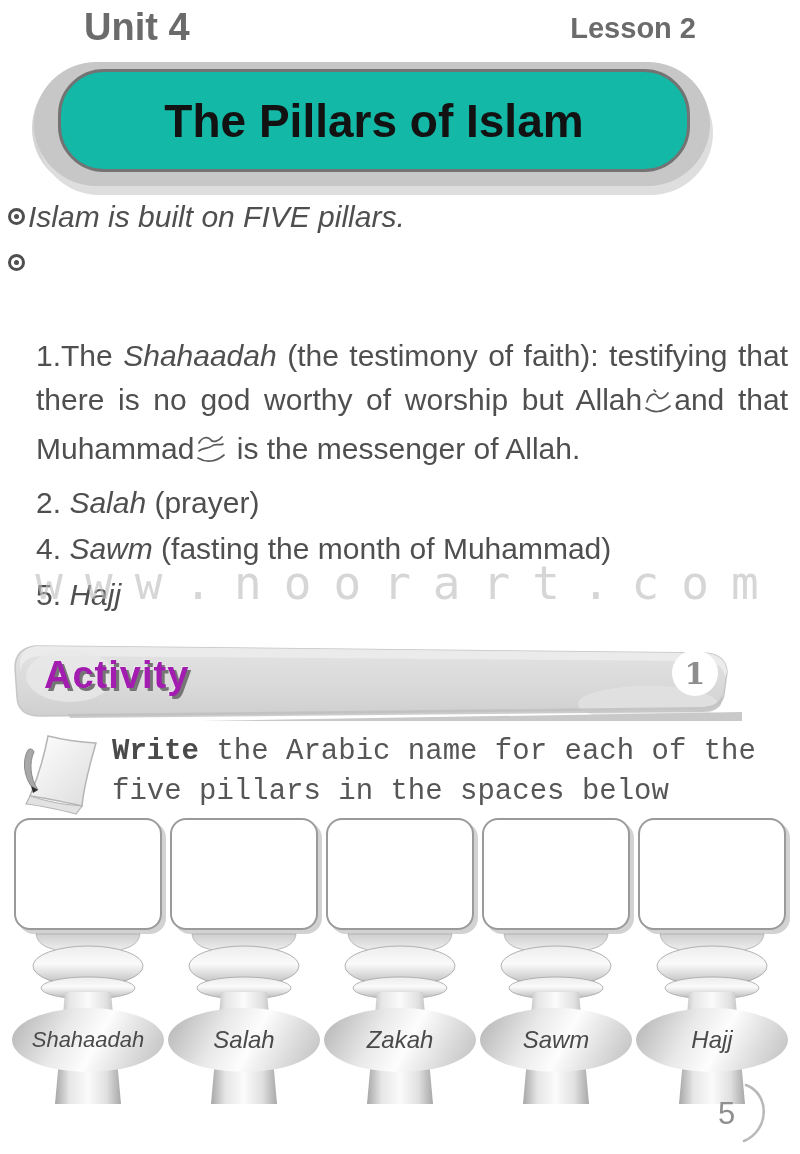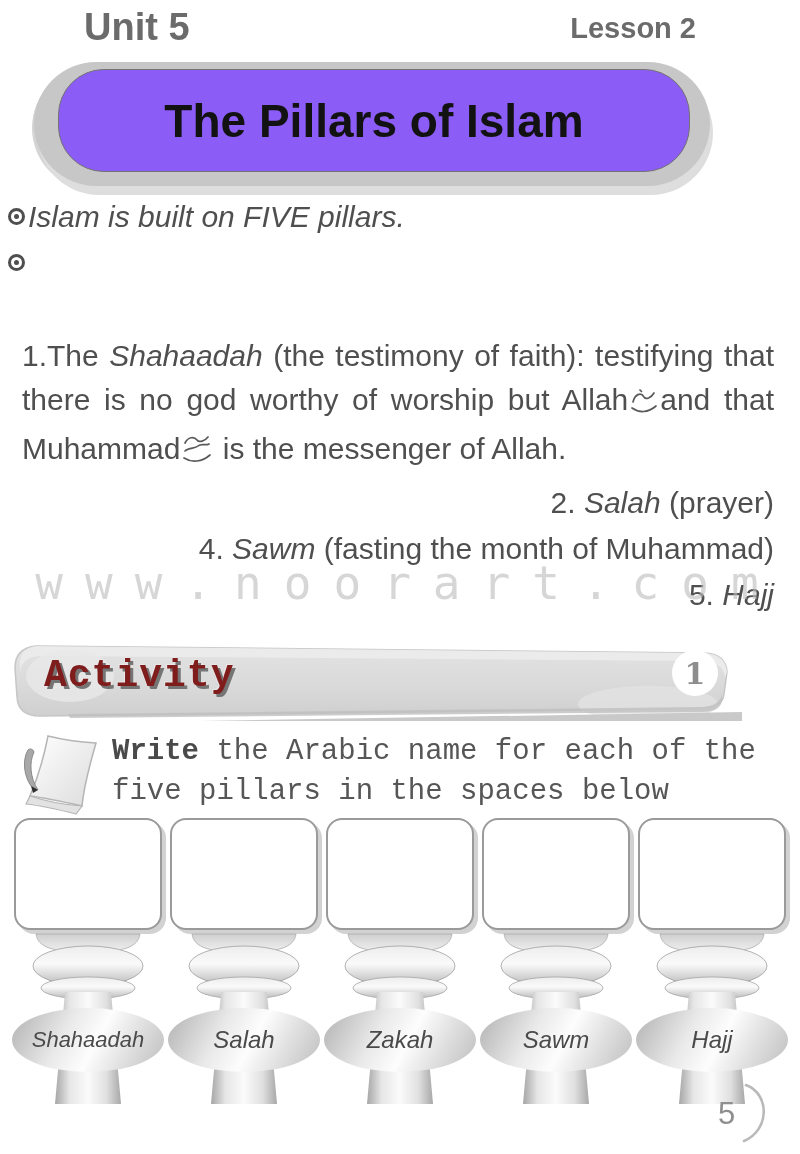--- a/index.html
+++ b/index.html
@@ -10,51 +10,51 @@
   
   .unit-title{position:absolute;left:84px;top:6px;font-size:38px;font-weight:bold;color:#6b6b6b;}
   .lesson-title{position:absolute;right:104px;top:12px;font-size:29px;font-weight:bold;color:#6b6b6b;}
   .title-frame{
     position:absolute;left:34px;top:62px;width:676px;height:124px;
     background:#c7c7c7;border-radius:62px;
     box-shadow:3px 9px 0 #dedede, -2px 4px 0 #d4d4d4;
   }
   .title-inner{
     position:absolute;top:7px;right:20px;bottom:14px;left:24px;
-    background:#8b5cf6;border-radius:46px;border:1px solid #737373;
+    background:#14b8a6;border-radius:46px;border:3px solid #737373;
     display:flex;align-items:center;justify-content:center;
   }
   .page-heading{font-size:46px;font-weight:bold;color:#121212;letter-spacing:0px;}
   
   .intro{position:absolute;left:8px;top:200px;width:780px;font-style:italic;}
   .bullet-row{display:flex;align-items:flex-start;height:46px;font-size:30px;color:#4f4f4f;}
   .bullet-glyph{
     position:relative;width:17px;height:17px;border:3px solid #4f4f4f;border-radius:50%;
     box-sizing:border-box;margin:8px 3px 0 0;flex:none;
   }
   .bullet-glyph::after{
     content:"";position:absolute;left:3px;top:3px;width:5px;height:5px;border-radius:50%;background:#4f4f4f;
   }
   
-  .pillar-list{position:absolute;left:22px;top:334px;width:752px;font-size:30px;color:#4f4f4f;}
+  .pillar-list{position:absolute;left:36px;top:334px;width:752px;font-size:30px;color:#4f4f4f;}
   .pillar-item-long{text-align:justify;line-height:44px;margin-bottom:4px;}
-  .pillar-item{line-height:46px;text-align:right;}
+  .pillar-item{line-height:46px;}
   .pillar-name{font-style:italic;}
   .honorific{display:inline-block;vertical-align:-5px;margin-left:2px;margin-right:2px;}
   
   .watermark{
     position:absolute;left:8px;top:556px;width:100%;text-align:center;z-index:6;pointer-events:none;
     font-family:"DejaVu Sans Mono",monospace;font-size:46px;letter-spacing:22px;
     color:#bdbdbd;opacity:0.62;white-space:nowrap;
   }
   
   .activity-banner{position:absolute;left:8px;top:642px;width:736px;height:78px;}
   .activity-label{
     position:absolute;left:36px;top:12px;z-index:2;
-    font-family:Liberation Mono, monospace;font-weight:bold;font-size:38px;color:#7f1d1d;
+    font-family:Liberation Sans, sans-serif;font-weight:bold;font-size:38px;color:#a21caf;
     text-shadow:3px 3px 0 #757575, -1px -1px 0 #e8e8e8;
     letter-spacing:1px;
   }
   .activity-number{
     position:absolute;right:26px;top:8px;width:46px;height:46px;border-radius:50%;background:#ffffff;z-index:2;
     display:flex;align-items:center;justify-content:center;
     font-family:"DejaVu Serif",serif;font-weight:bold;font-size:30px;color:#8d8d8d;
   }
   .banner-shadow{
     position:absolute;left:200px;top:712px;width:542px;height:9px;background:#c9c9c9;
@@ -115,21 +115,21 @@
     </linearGradient>
     <linearGradient id="gPaper" x1="0" y1="0" x2="1" y2="1">
       <stop offset="0" stop-color="#ffffff"></stop>
         <stop offset="1" stop-color="#dcdcdc"></stop>
     </linearGradient>
   </defs>
 </svg>
 
 <div class="page">
 
-  <div class="unit-title">Unit 5</div>
+  <div class="unit-title">Unit 4</div>
   <div class="lesson-title">Lesson 2</div>
 
   <div class="title-frame">
     <div class="title-inner">
       <span class="page-heading">The Pillars of Islam</span>
     </div>
   </div>
 
   <div class="intro">
     <div class="bullet-row">

